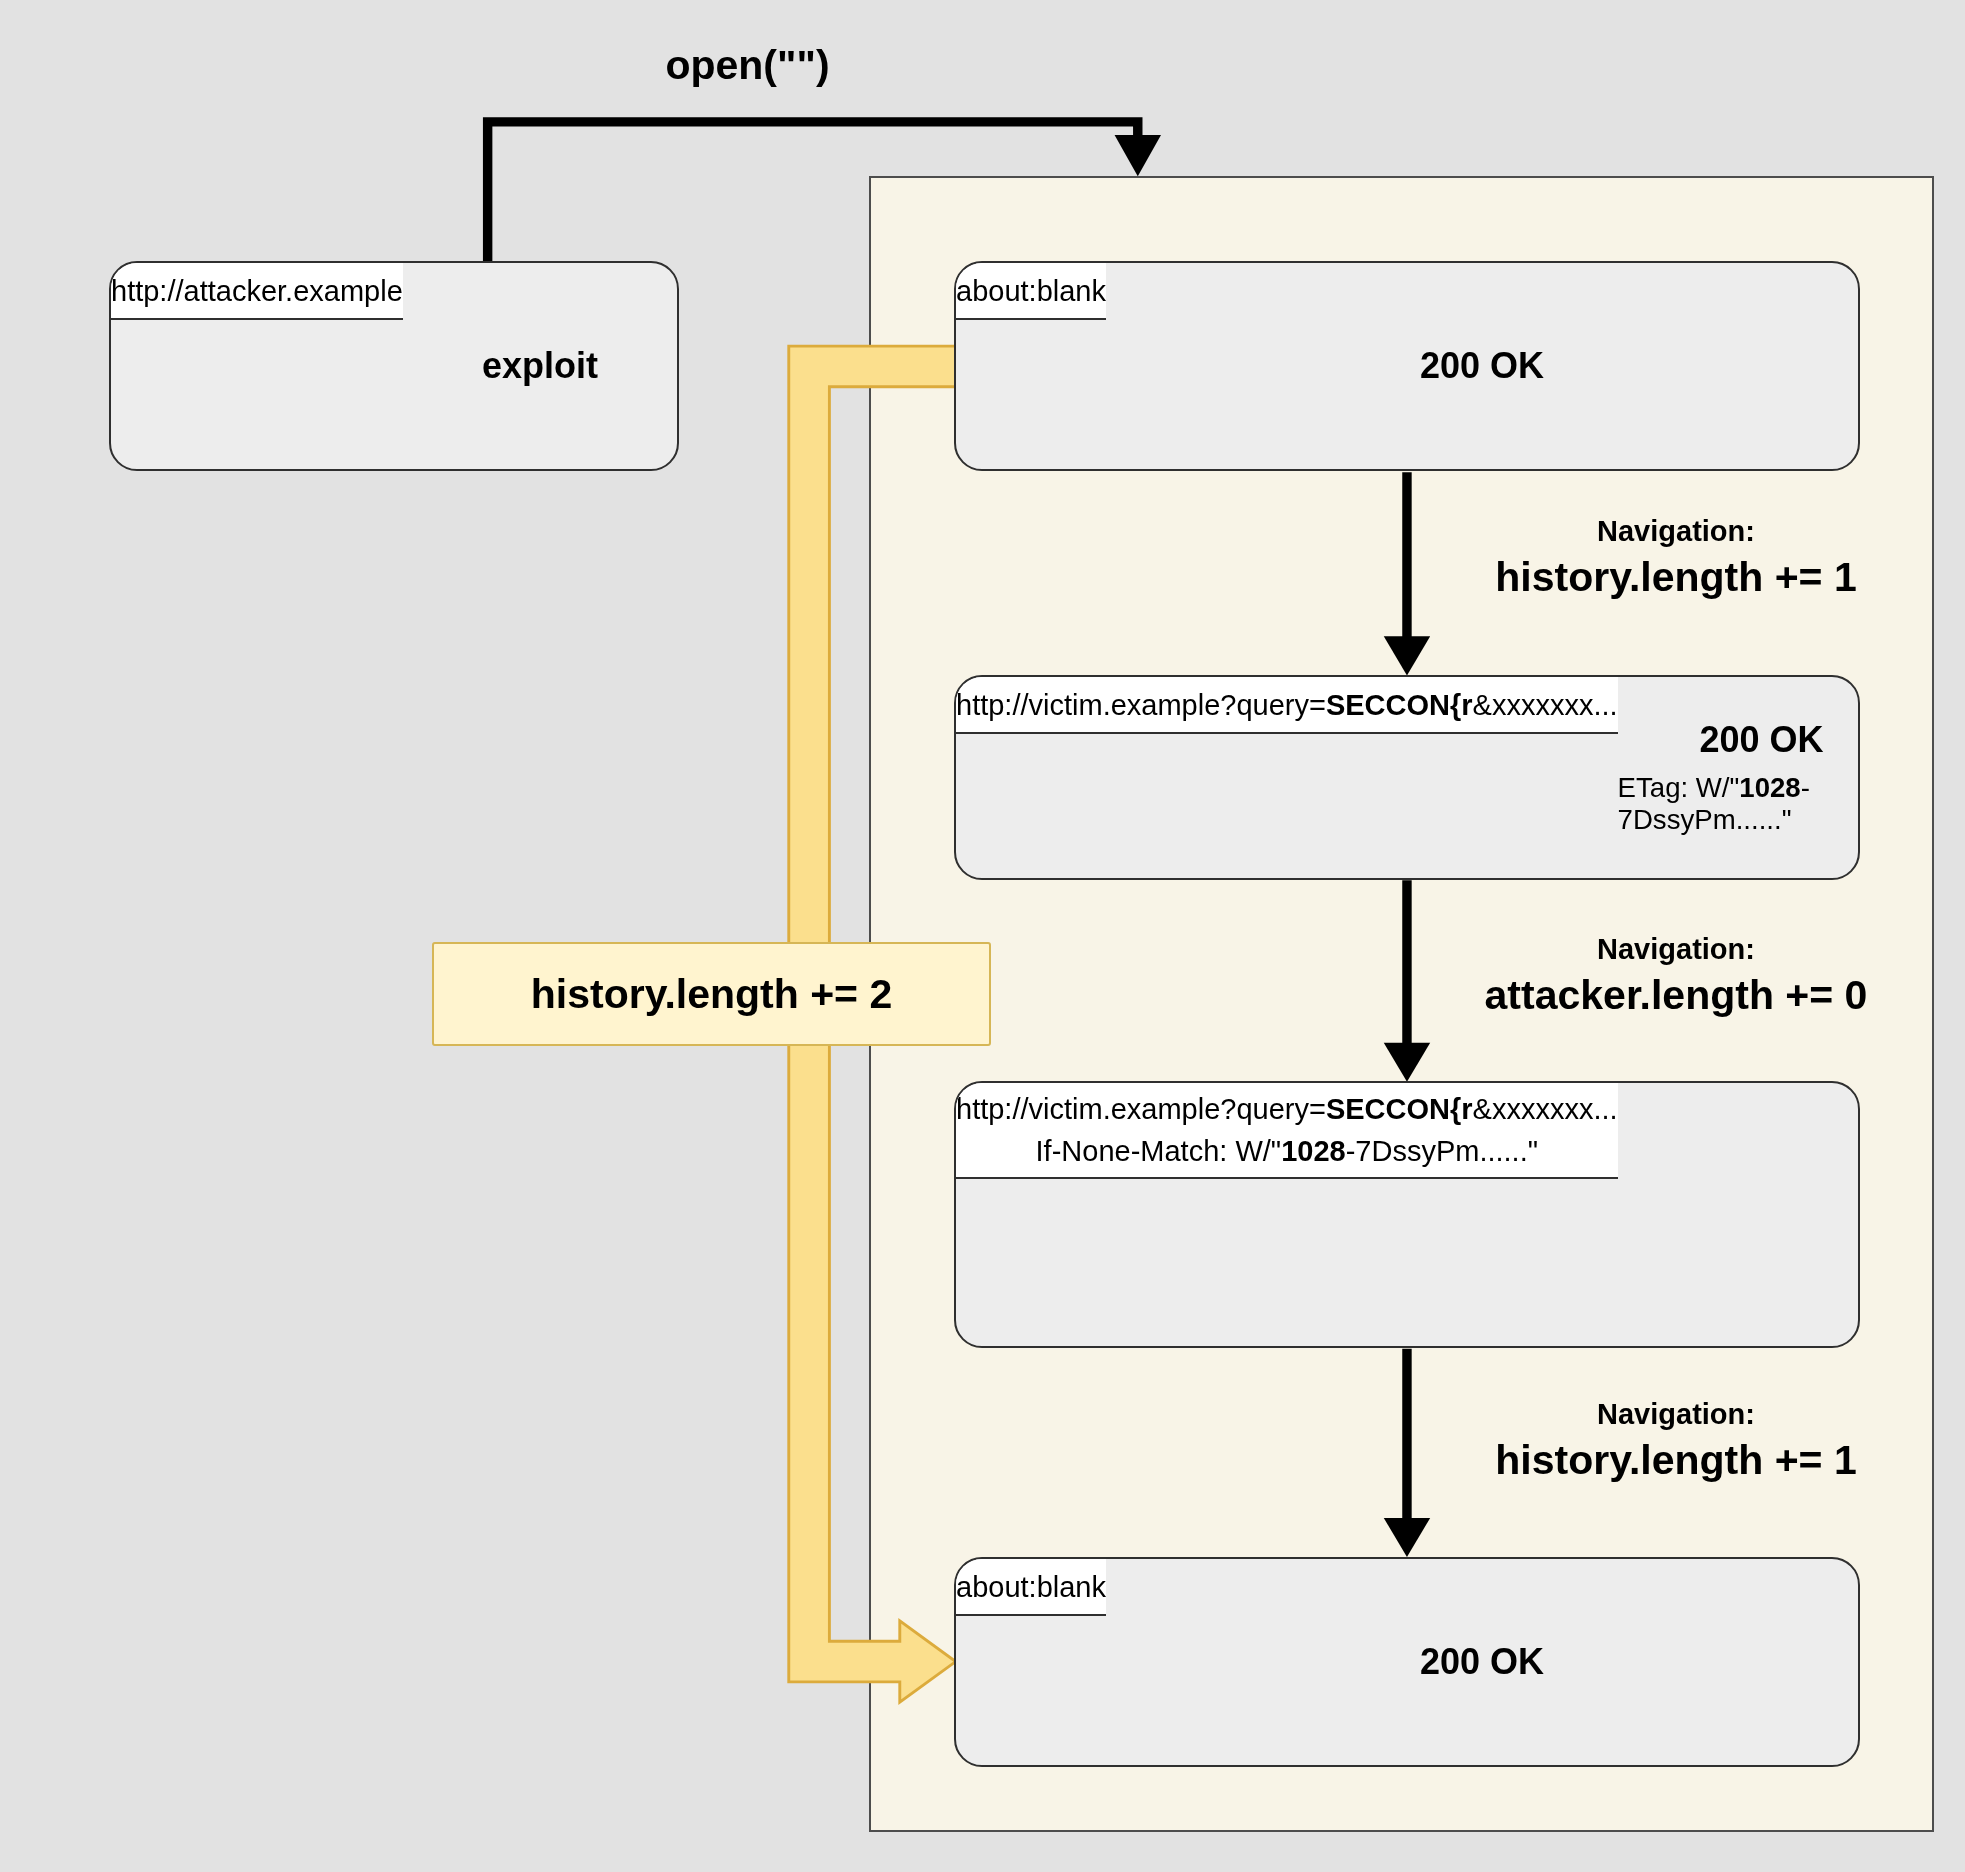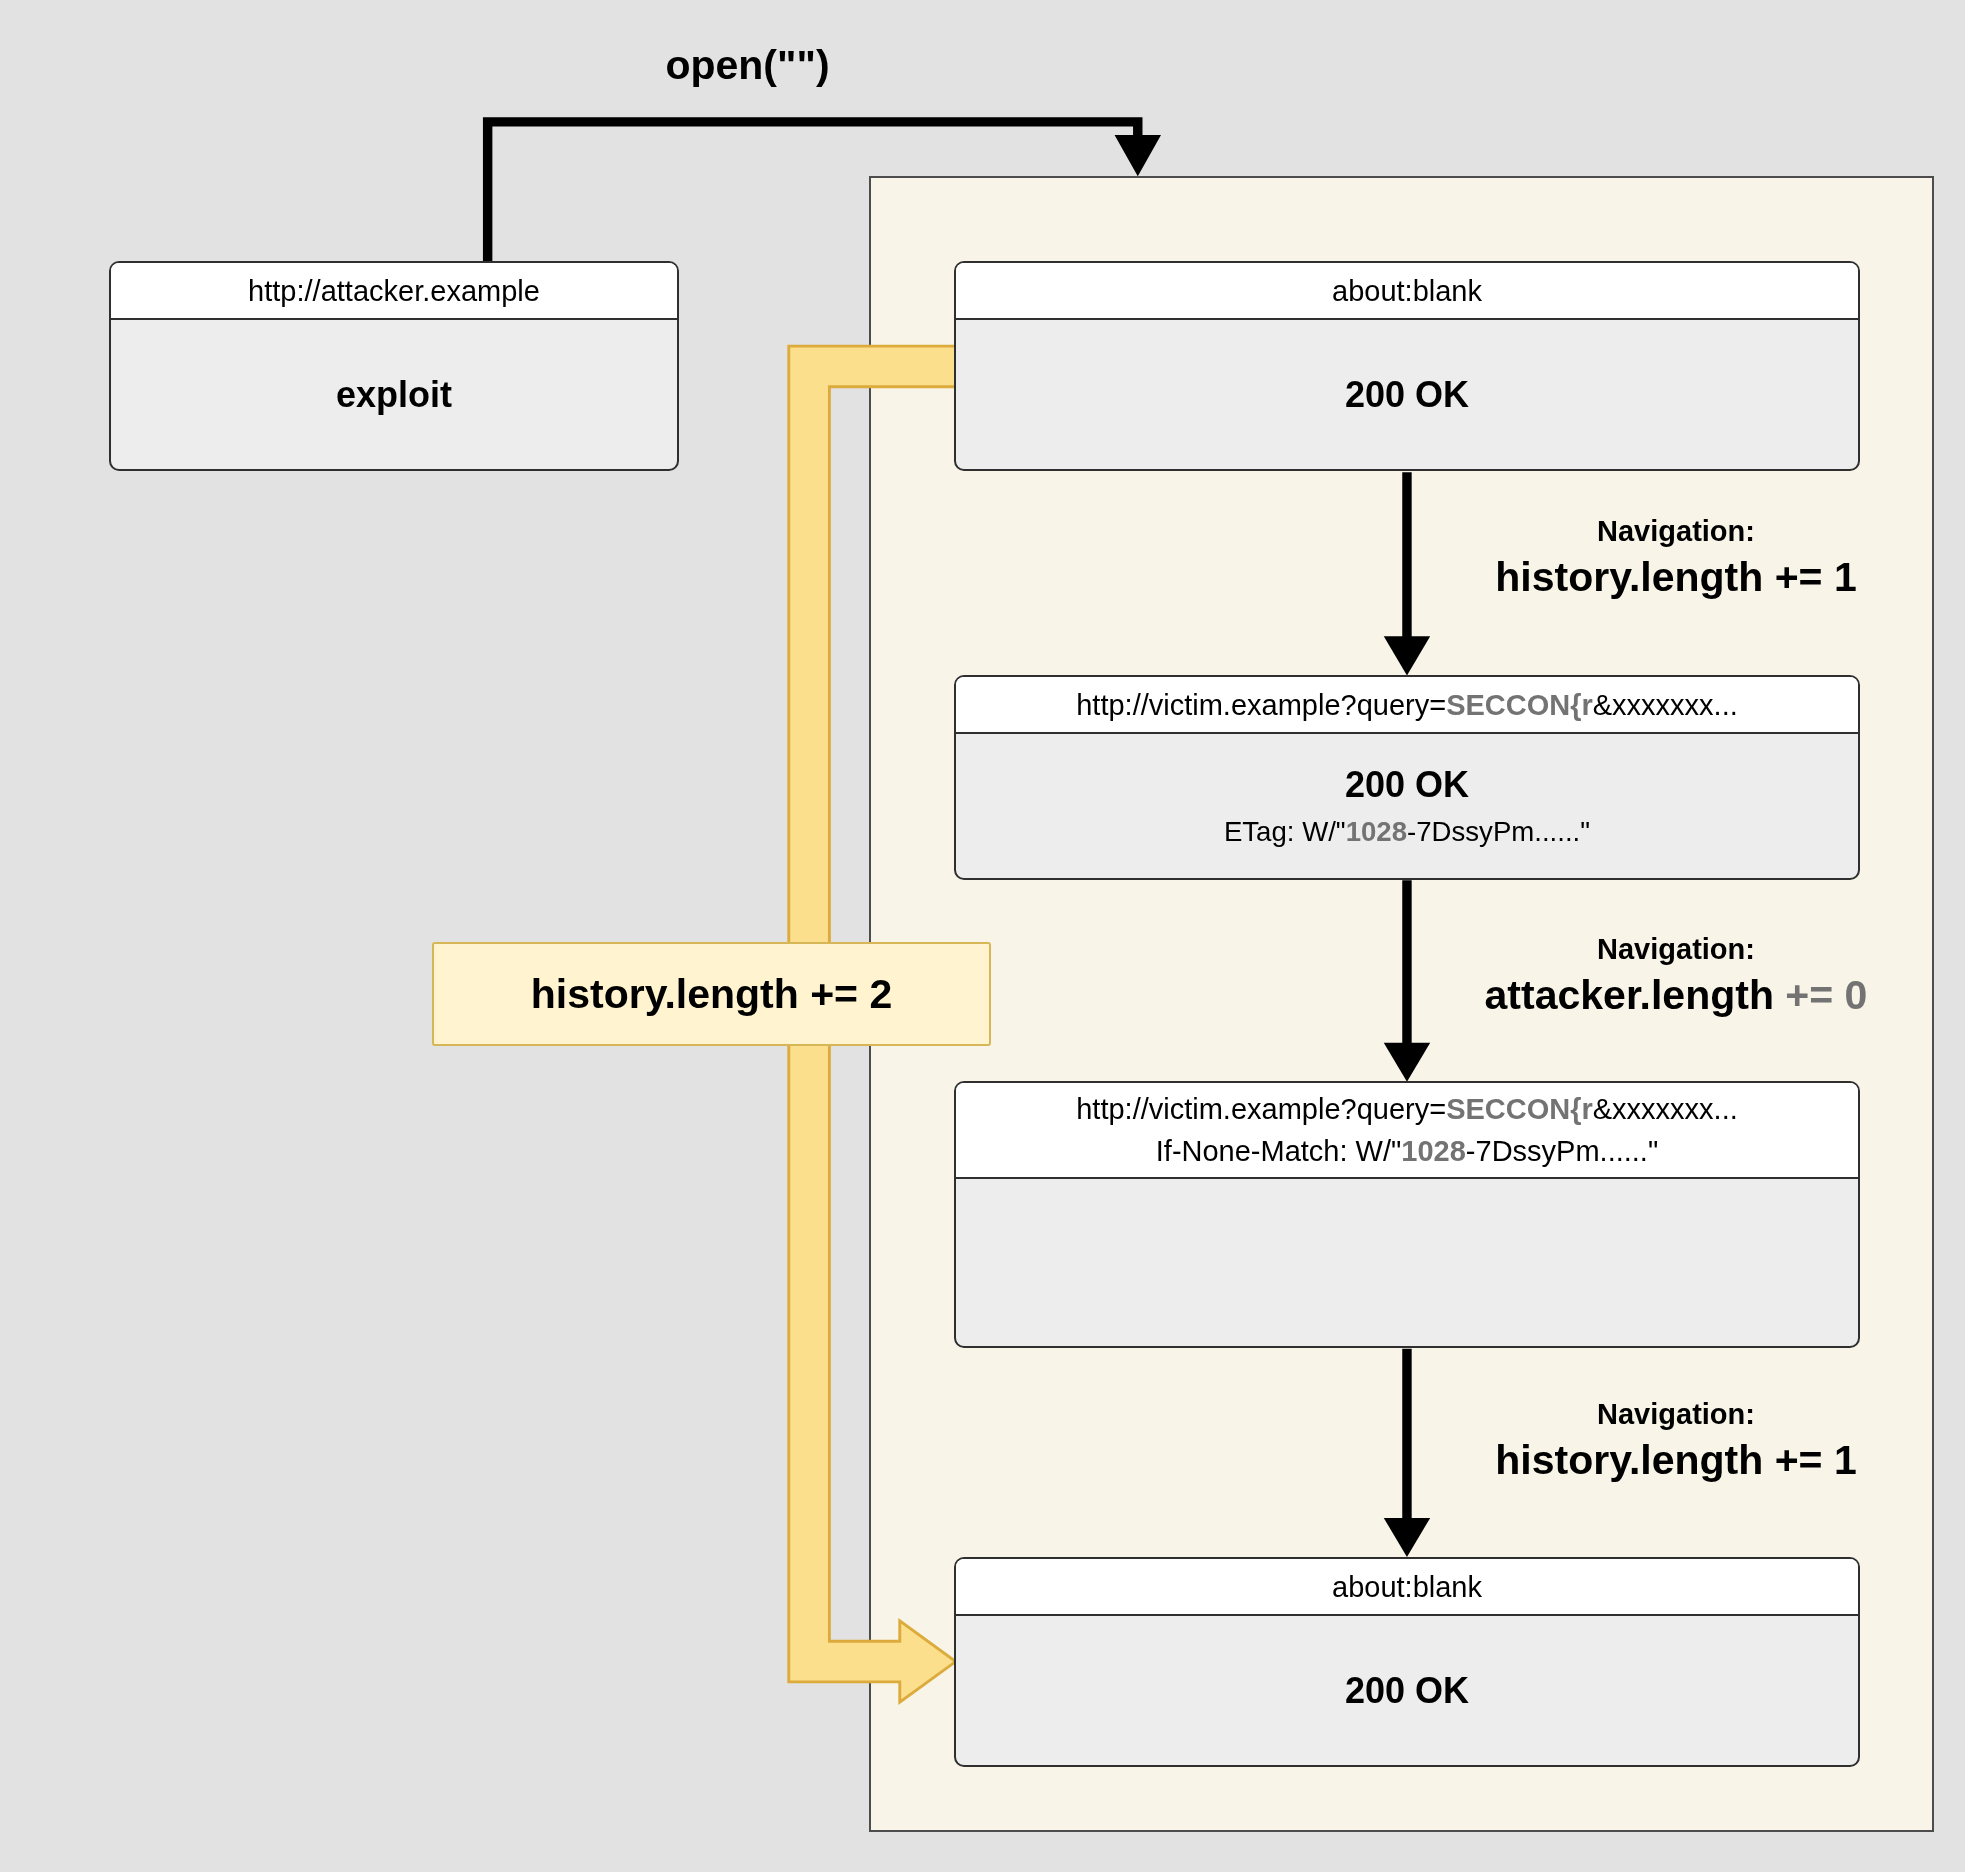--- a/index.html
+++ b/index.html
@@ -7,31 +7,31 @@
   .canvas { position:relative; width:1965px; height:1872px; background:#e2e2e2; overflow:hidden; }
 
   .popup { position:absolute; left:869px; top:176px; width:1065px; height:1656px;
            background:#f8f4e7; border:2.2px solid #4d4d4d; }
 
   svg.arrows { position:absolute; left:0; top:0; width:1965px; height:1872px; pointer-events:none; }
   .barrow { stroke:#000; stroke-width:13; fill:none; }
   .bhead  { fill:#000; stroke:none; }
   .yarrow { fill:#fbdf8d; stroke:#dcab3c; stroke-width:4; stroke-linejoin:miter; }
 
-  .bctx { position:absolute; border:2.9px solid #2f2f2f; border-radius:10px;
-          background:#ededed; overflow:hidden; display:flex; flex-direction:column; }
+  .bctx { position:absolute; border:2.9px solid #2f2f2f; border-radius:28px;
+          background:#ededed; overflow:hidden; display:flex; flex-direction:row; }
   .bctx-title { background:#ffffff; border-bottom:2.9px solid #2f2f2f; flex:0 0 auto;
                 display:flex; flex-direction:column; align-items:center; justify-content:center;
                 font-size:29px; line-height:42px; }
   .bctx-body  { flex:1 1 auto; display:flex; flex-direction:column; align-items:center;
                 justify-content:center; gap:10.2px; }
   .status { font-size:36px;font-weight:bold; }
   .status-big { font-size:38px; }
   .subline { font-size:27.6px; }
-  .hl { color:#737373; font-weight:bold; }
+  .hl { color:#000000; font-weight:bold; }
 
   .open-label { position:absolute; left:479px; top:42px; width:537px; text-align:center;
                 font-size:41px; font-weight:bold; }
 
   .nav-label { position:absolute; text-align:center; }
   .nav-small { font-size:29px; font-weight:bold; margin-bottom:5.8px; }
   .nav-big   { font-size:41px; font-weight:bold; }
 
   .yellow-label { position:absolute; left:432px; top:942px; width:559px; height:104px;
                   background:#fff4cf; border:2.2px solid #d6b656; border-radius:2.9px;

